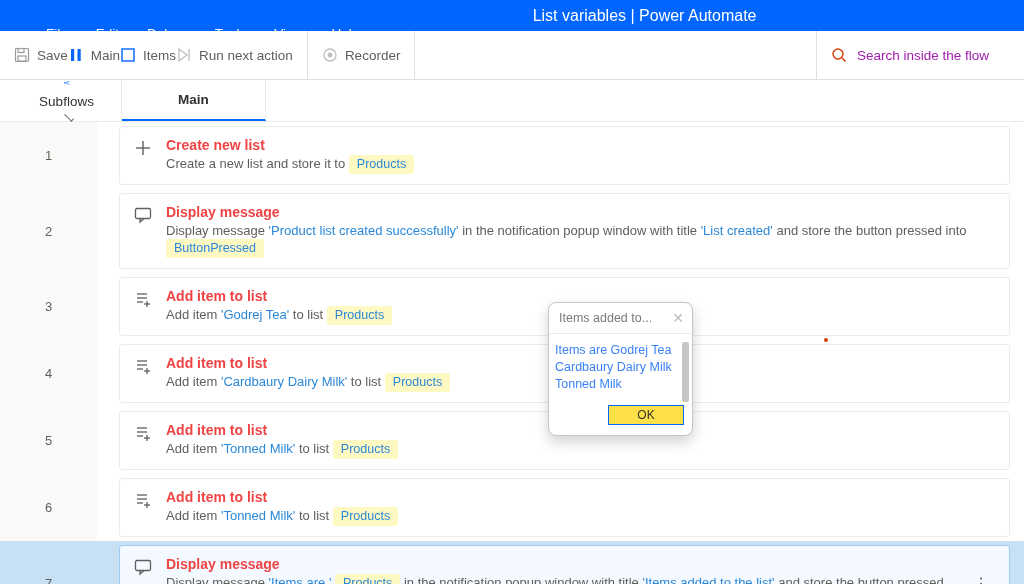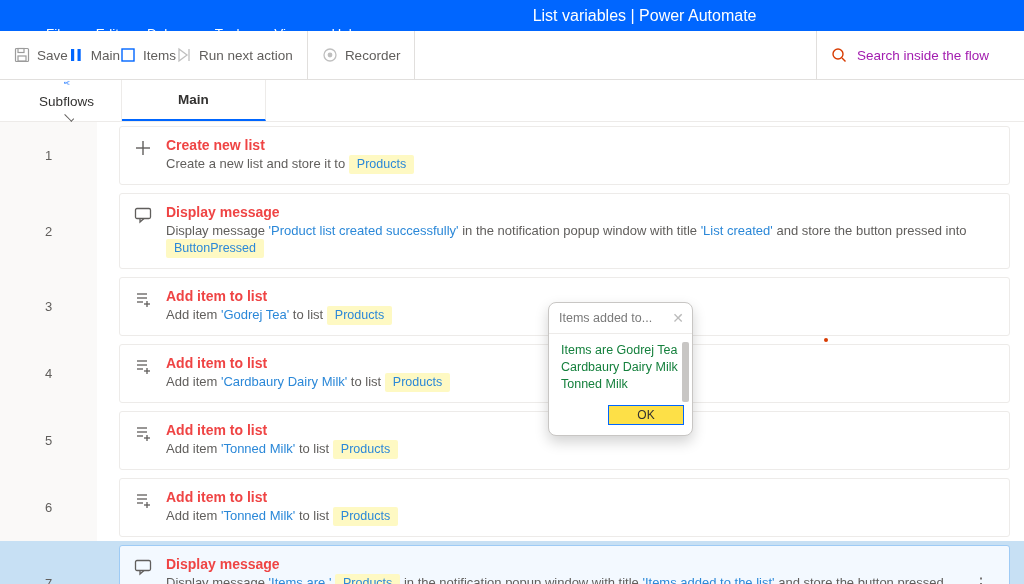--- a/index.html
+++ b/index.html
@@ -38,21 +38,21 @@
   .row.selected .card-wrap { background: #c7e0f4; }
   .row.selected .card { border-color: #9ecbf5; background: #f3f9ff; }
   .more { align-self: center; color: #605e5c; font-size: 16px; padding: 0 6px; cursor: pointer; }
 
   .red-dot { position: absolute; top: 338px; left: 824px; width: 4px; height: 4px; background: #d83b01; border-radius: 50%; }
 
   
   .dialog { position: absolute; top: 286px; left: 548px; width: 145px; background: #fff; border: 1px solid #c8c6c4; border-radius: 8px; box-shadow: 0 6px 14px rgba(0,0,0,.18); font-size: 12.5px; margin-top: 16px; }
   .dlg-head { display: flex; align-items: center; justify-content: space-between; padding: 7px 8px 7px 10px; color: #7a7a7a; border-bottom: 1px solid #edebe9; }
   .dlg-close { color: #bbb; cursor: pointer; font-size: 14px; }
-  .dlg-body { padding: 8px 10px 6px 12px; color: #15803d; line-height: 1.35; position: relative; }
+  .dlg-body { padding: 8px 10px 6px 6px; color: #3b82f6; line-height: 1.35; position: relative; }
   .dlg-scroll { position: absolute; right: 3px; top: 8px; width: 7px; height: 60px; background: #c8c6c4; border-radius: 2px; }
   .dlg-foot { padding: 6px 8px 10px 8px; display: flex; justify-content: flex-end; }
   .dlg-ok { width: 76px; height: 20px; border: 1px solid #0066ff; background: #fde047; color: #323130; font-size: 12px; cursor: pointer; }
 
   .chev { display:inline-block; width:10px; height:10px; border-right:1.5px solid #605e5c; border-bottom:1.5px solid #605e5c; transform: rotate(45deg) translateY(-3px); }
 </style>
 </head>
 <body>
 
 <div class="titlebar">

